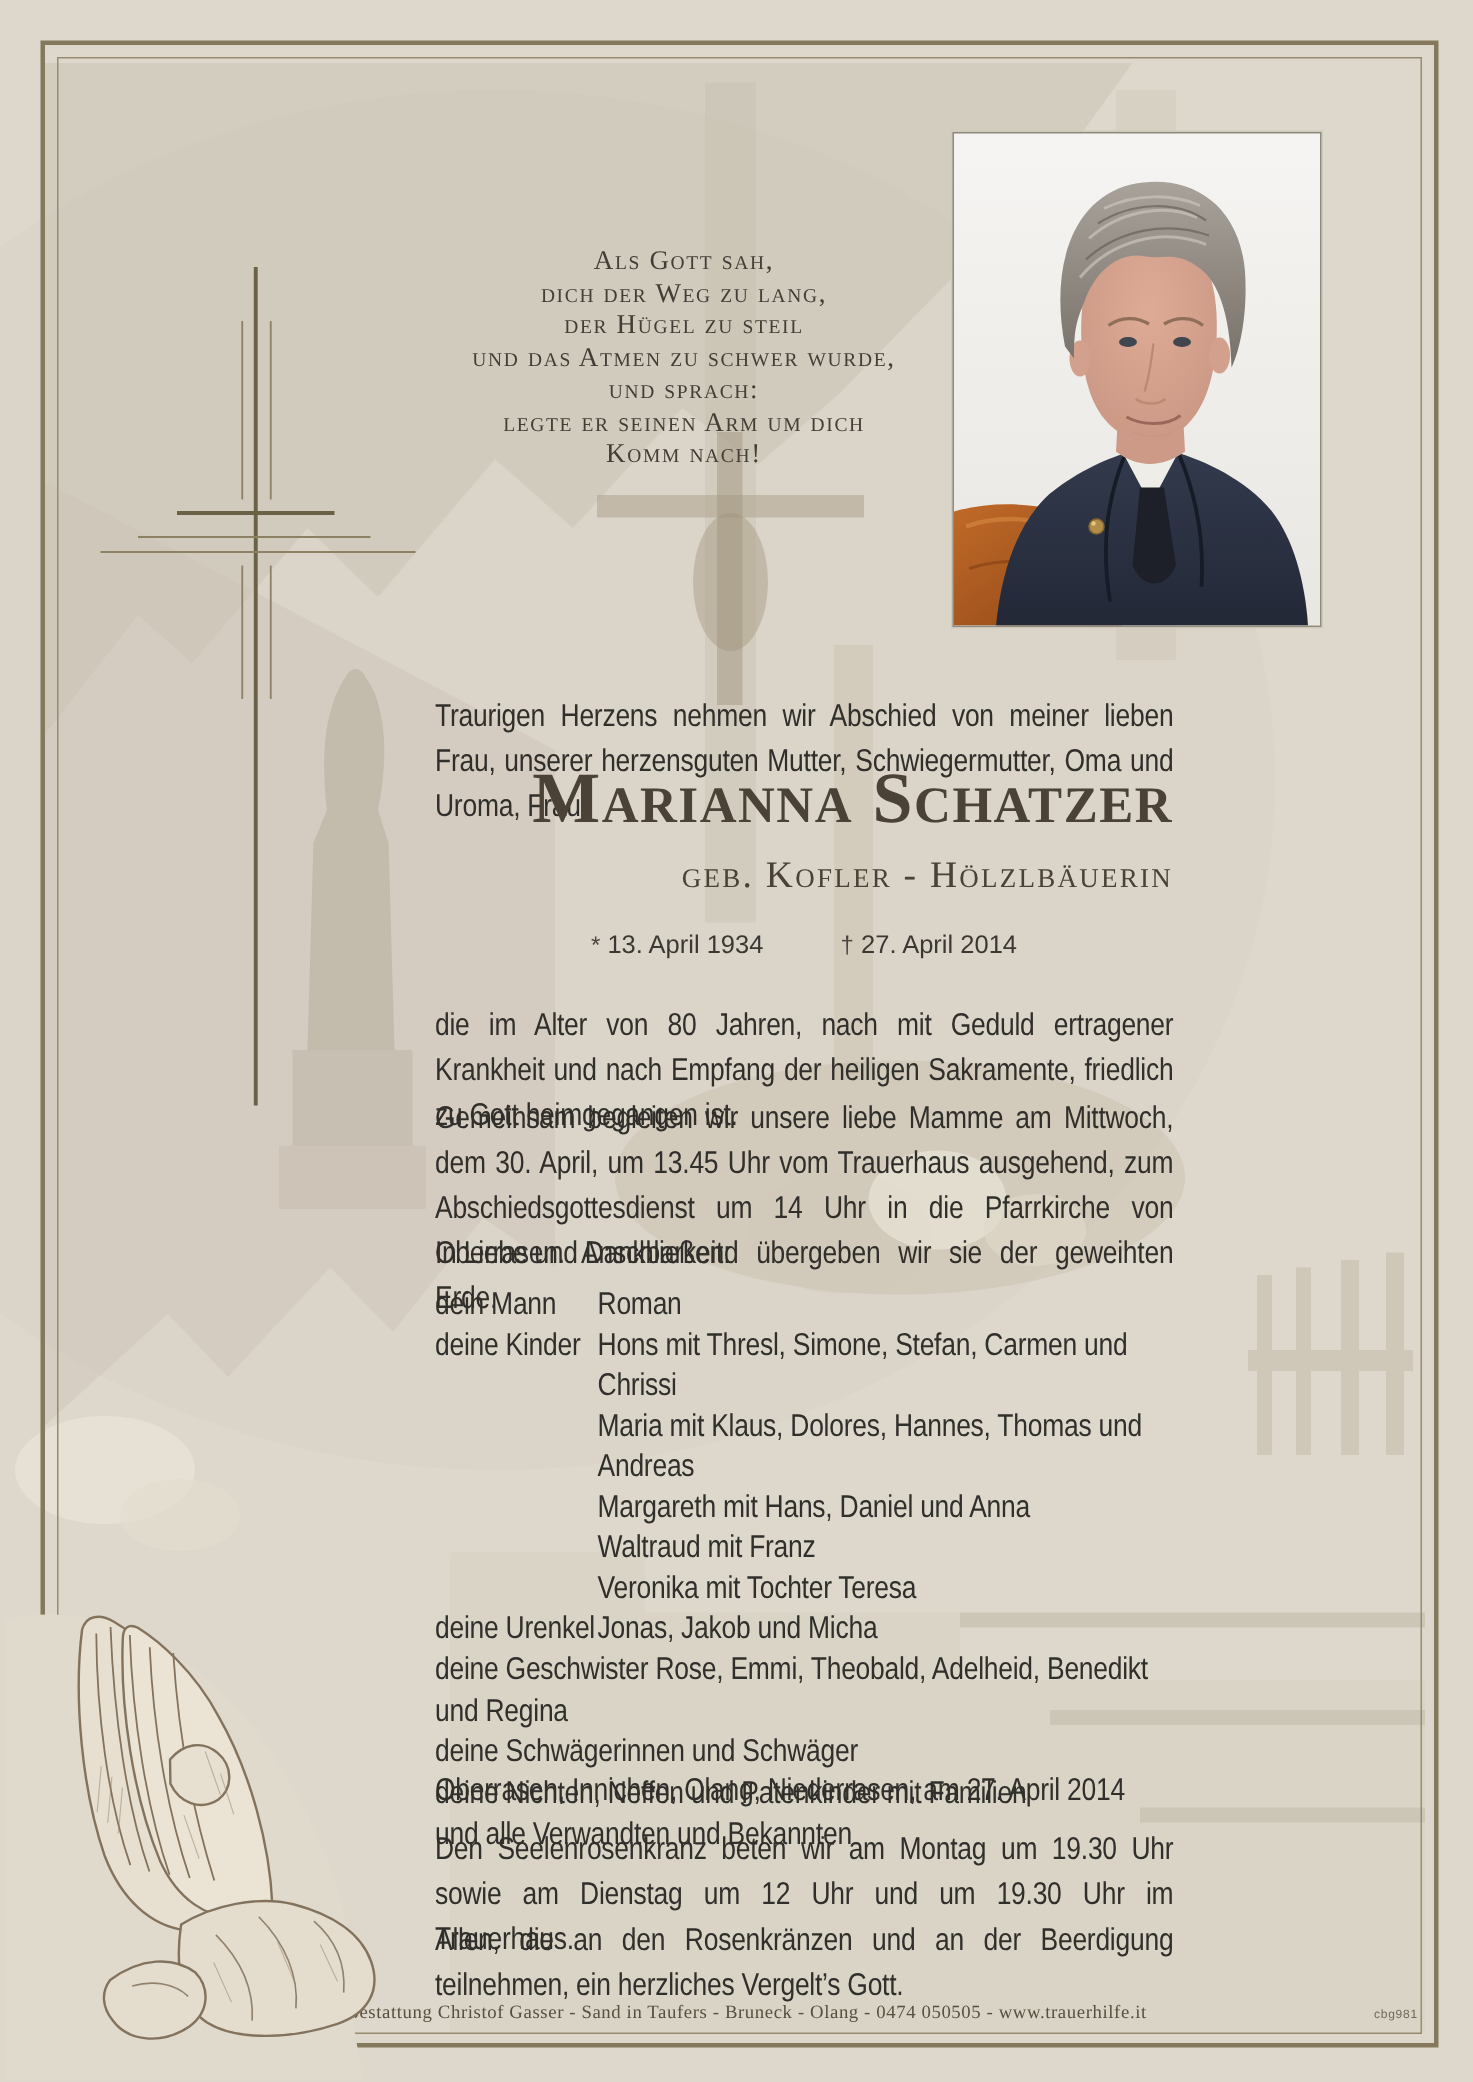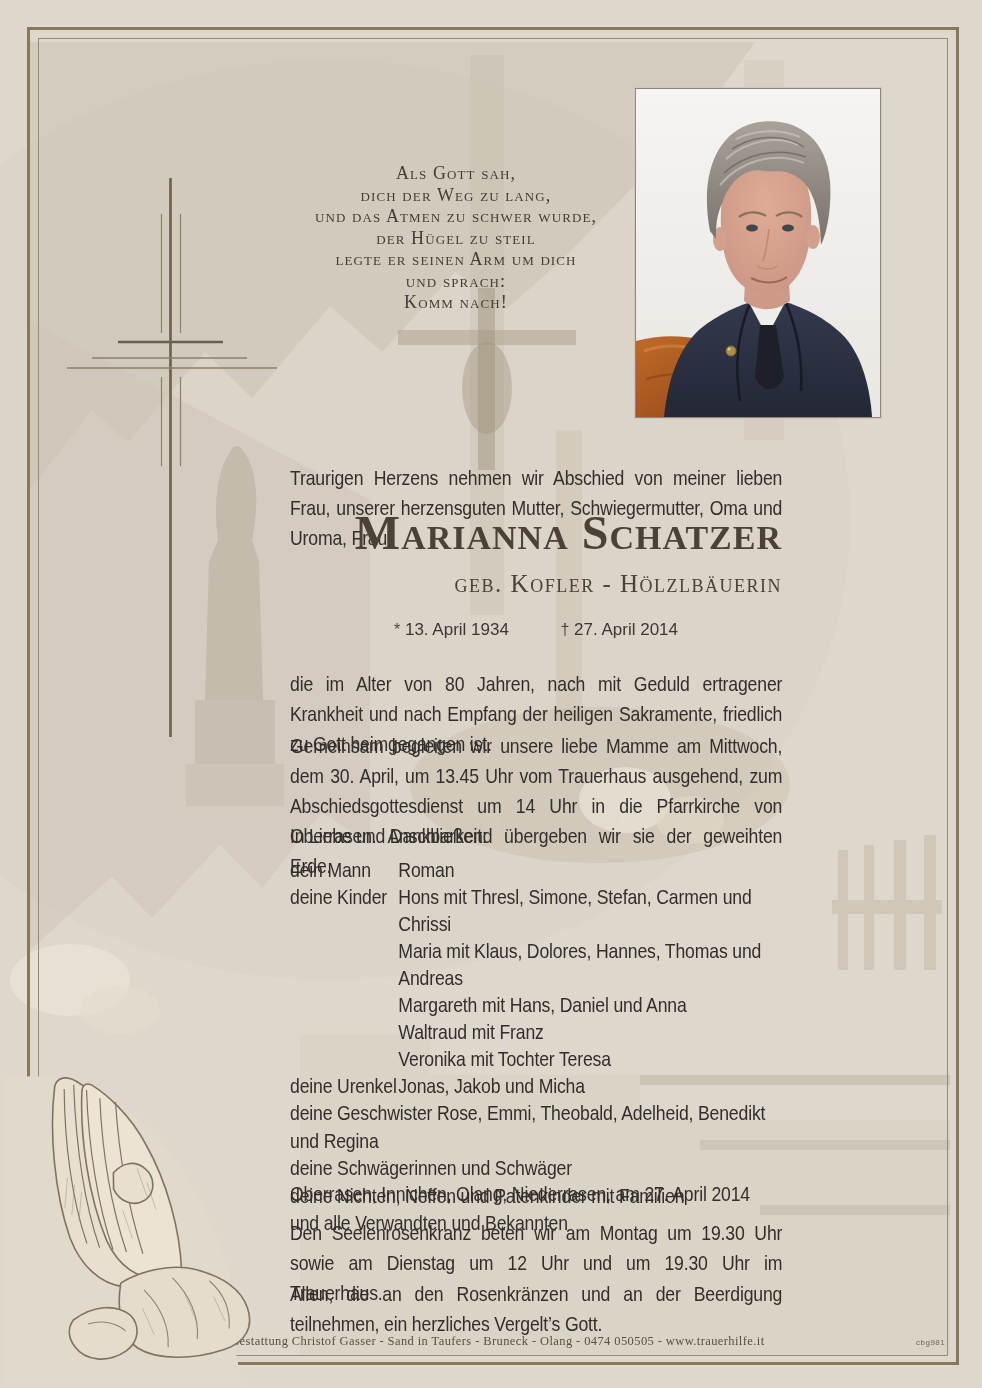--- a/index.html
+++ b/index.html
@@ -108,24 +108,24 @@
       <line x1="180.5" y1="377" x2="180.5" y2="466" stroke="#8d8163" stroke-width="1.2"></line>
       <line x1="118" y1="342" x2="223" y2="342" stroke="#6b6147" stroke-width="2.6"></line>
       <line x1="92" y1="358" x2="247" y2="358" stroke="#8d8163" stroke-width="1.3"></line>
       <line x1="67" y1="368" x2="277" y2="368" stroke="#8d8163" stroke-width="1.3"></line>
     </g>
   </svg>
 
   <div class="poem">
     <div>Als Gott sah,</div>
     <div>dich der Weg zu lang,</div>
+    <div>der Hügel zu steil</div>
     <div>und das Atmen zu schwer wurde,</div>
-    <div>der Hügel zu steil</div>
+    <div>und sprach:</div>
     <div>legte er seinen Arm um dich</div>
-    <div>und sprach:</div>
     <div>Komm nach!</div>
   </div>
 
   <div class="photo">
     <svg width="244" height="328" viewBox="0 0 244 328" aria-hidden="true">
       <defs>
         <linearGradient id="wall" x1="0" y1="0" x2="0" y2="1">
           <stop offset="0" stop-color="#f5f4f2"></stop>
             <stop offset="1" stop-color="#e9e7e2"></stop>
         </linearGradient>

